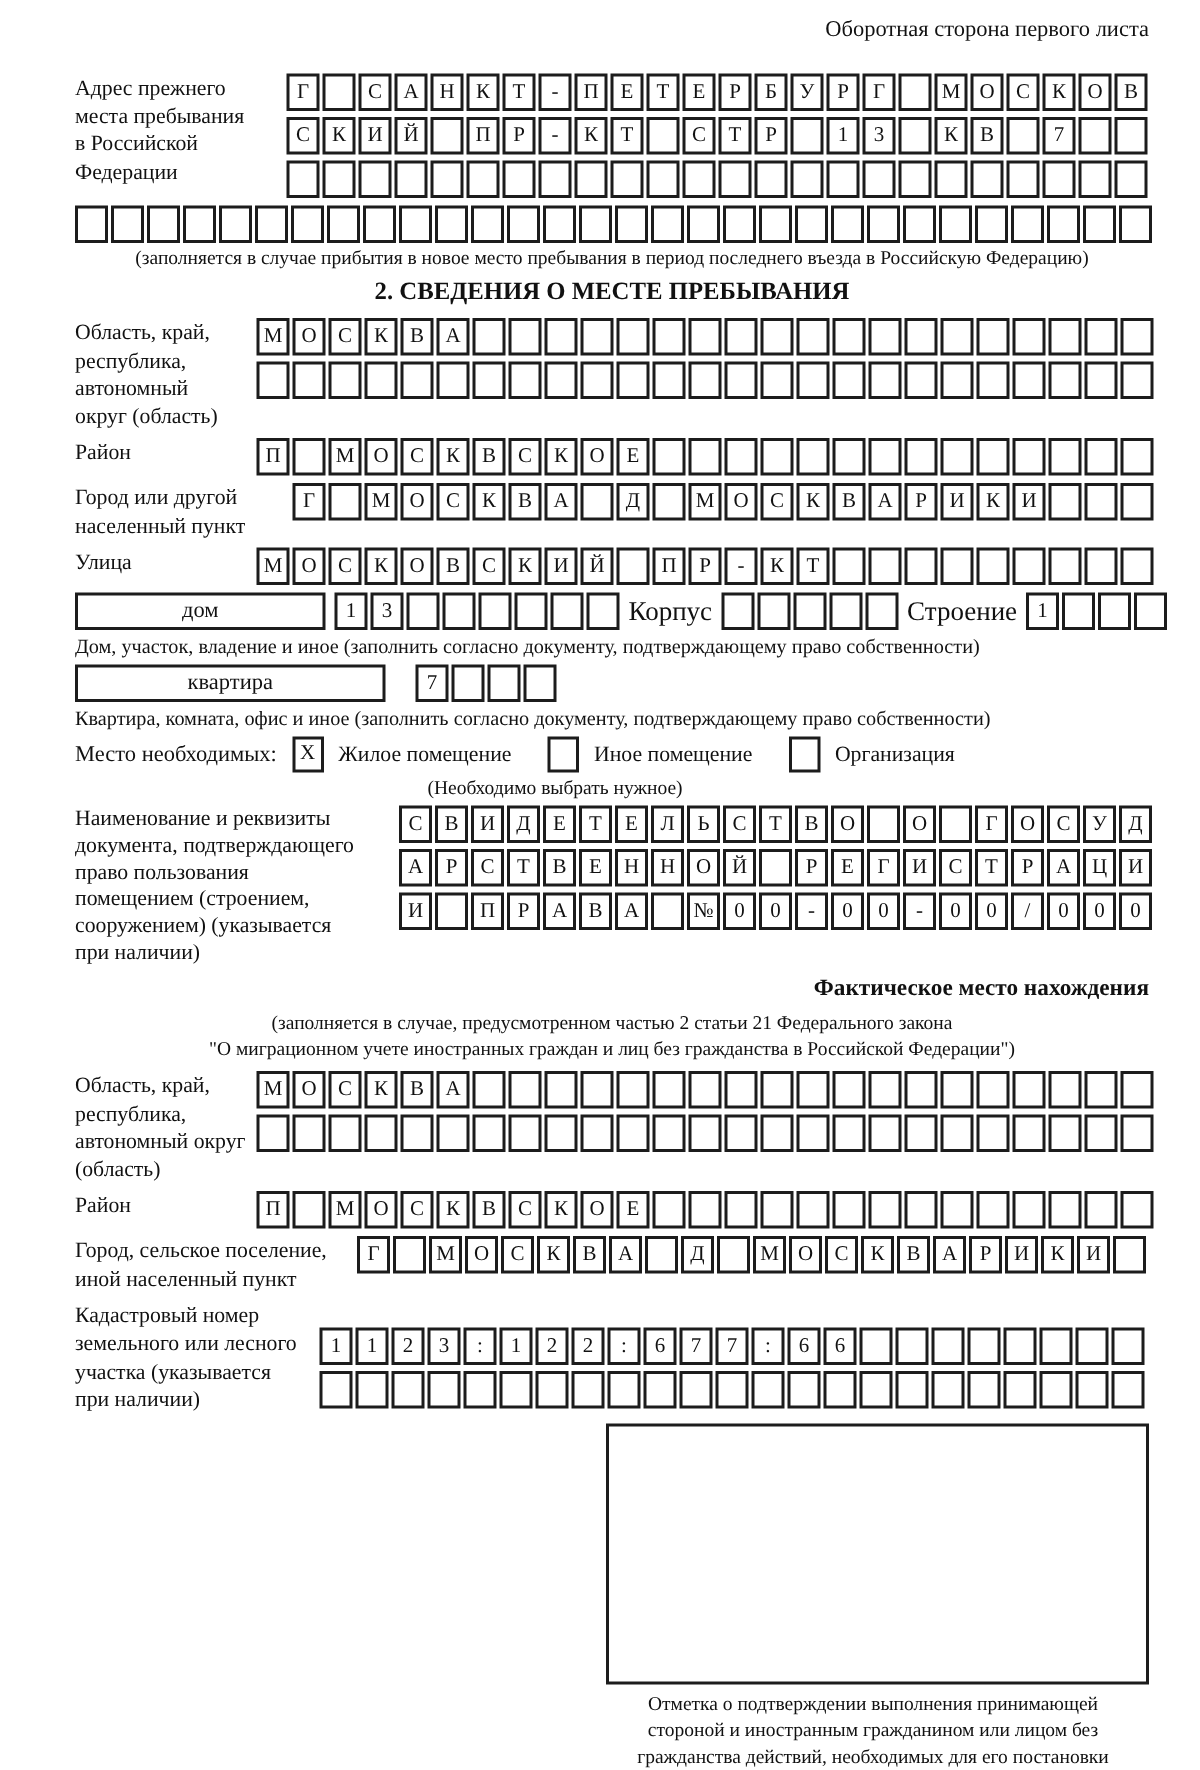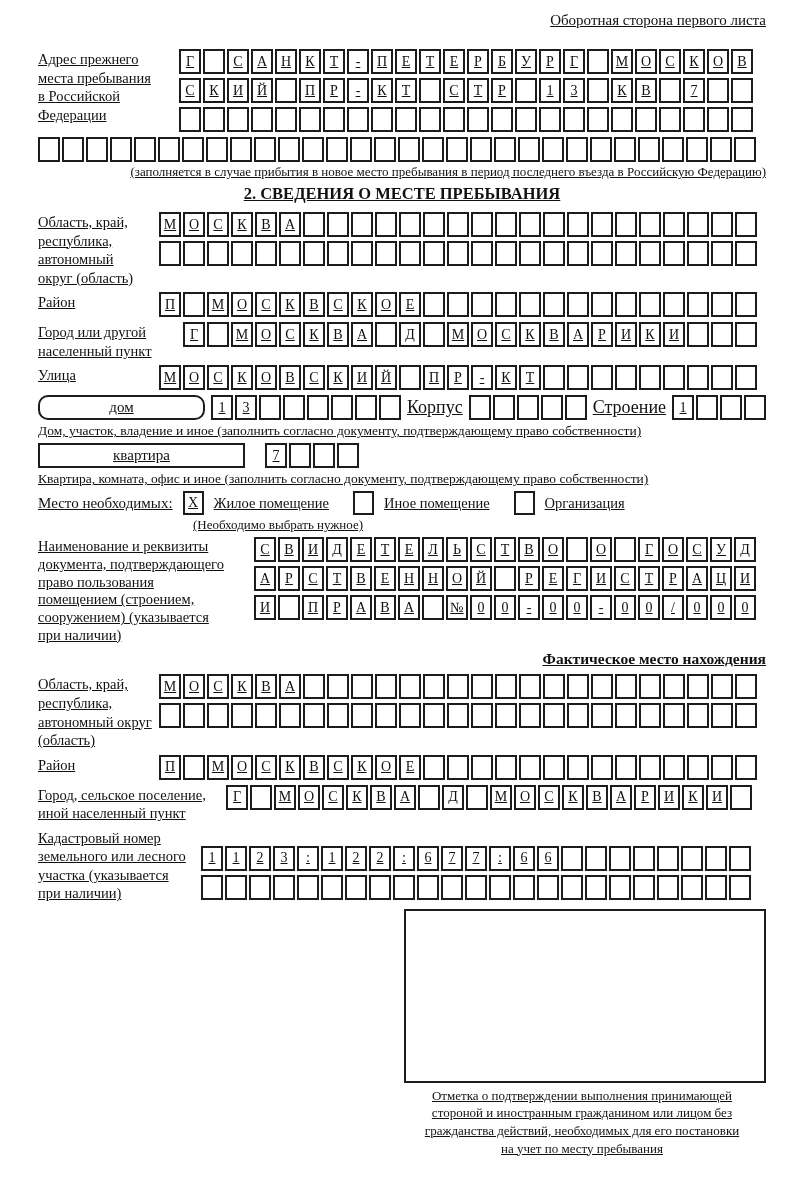--- a/index.html
+++ b/index.html
@@ -4,62 +4,62 @@
 <style>
   * { box-sizing: border-box; margin: 0; padding: 0; }
   html, body { background: #ffffff; }
   body {
     width: 800px; height: 1180px;
     color: #111;
     font-family: "Liberation Serif", "DejaVu Serif", serif;
     font-size: 15px;
     overflow: hidden;
   }
-  .page { position: relative; width: 800px; height: 1180px; padding: 12px 34px 0 38px; text-decoration: underline; }
+  .page { position: relative; width: 800px; height: 1180px; padding: 12px 34px 0 50px; }
 
   .top-note { text-align: right; font-size: 15px; margin-bottom: 20px; }
 
   .fieldrow { display: flex; align-items: flex-start; margin-bottom: 5px; }
   .flabel { flex: none; white-space: pre-line; line-height: 1.28; font-size: 14.5px; padding-top: 1px; }
   .w141 { width: 141px; } .w121 { width: 121px; } .w145 { width: 145px; }
   .w216 { width: 216px; } .w188 { width: 188px; } .w163 { width: 163px; }
 
   .cellblock { flex: 1 1 auto; }
   .cells { display: flex; gap: 2px; }
   .cells + .cells { margin-top: 4px; }
   .cell {
     flex: none; width: 22px; height: 25px;
     border: 2px solid #1c1c1c;
     display: flex; align-items: center; justify-content: center;
     font-size: 14px; line-height: 1;
   }
 
-  .smallnote { text-align: right; font-size: 13px; margin: 2px 0 0 0; }
+  .smallnote { text-align: center; font-size: 13px; margin: 2px 0 0 0; }
   .sectitle { text-align: center; font-weight: bold; font-size: 16.5px; margin: 4px 0 8px 0; }
   .subtitle { text-align: right; font-weight: bold; font-size: 15.5px; margin: 6px 0 6px 0; }
 
   .houserow { display: flex; align-items: center; margin: 2px 0 3px 0; }
   .widebox {
     border: 2px solid #1c1c1c; height: 25px;
     display: flex; align-items: center; justify-content: center;
     font-size: 15px; flex: none;
   }
-  .box-dom { width: 167px; margin-right: 6px; border-radius: 10px; }
+  .box-dom { width: 167px; margin-right: 6px; }
   .box-kv  { width: 207px; margin-right: 20px; }
   .inline-lbl { margin: 0 6px; flex: none; font-size: 18px; }
   .leftnote { font-size: 13.5px; margin: 2px 0 4px 0; }
 
   .stayrow { display: flex; align-items: center; margin: 4px 0 2px 0; }
   .checkbox {
     flex: none; width: 21px; height: 24px; border: 2px solid #1c1c1c;
     display: flex; align-items: center; justify-content: center;
     font-size: 14px; margin: 0 10px;
   }
   .opt { flex: none; font-size: 14.5px; margin-right: 14px; }
-  .stay-note { font-size: 13px; width: 330px; margin-left: 155px; text-align: left; margin-bottom: 4px; }
+  .stay-note { font-size: 13px; width: 330px; margin-left: 155px; text-align: center; margin-bottom: 4px; }
 
   .fact-note { text-align: center; font-size: 13px; line-height: 1.3; margin-bottom: 6px; }
 
   .stamp-wrap { display: flex; margin-top: 6px; }
   .stamp-box {
     margin-left: auto; width: 362px; height: 174px;
     border: 2px solid #1c1c1c; flex: none;
   }
   .stamp-caption-row { display: flex; }
   .stamp-caption {
@@ -485,20 +485,22 @@
           <span class="cell">0</span>
           <span class="cell">/</span>
           <span class="cell">0</span>
           <span class="cell">0</span>
           <span class="cell">0</span>
         </div>
     </div>
   </div>
 
   <div class="subtitle">Фактическое место нахождения</div>
+  <div class="fact-note" style="white-space:pre-line;">(заполняется в случае, предусмотренном частью 2 статьи 21 Федерального закона
+"О миграционном учете иностранных граждан и лиц без гражданства в Российской Федерации")</div>
 
   <div class="fieldrow" style="min-height:66px;">
     <div class="flabel w121">Область, край,
 республика,
 автономный округ
 (область)</div>
     <div class="cellblock">
       <div class="cells">
           <span class="cell">М</span>
           <span class="cell">О</span>

